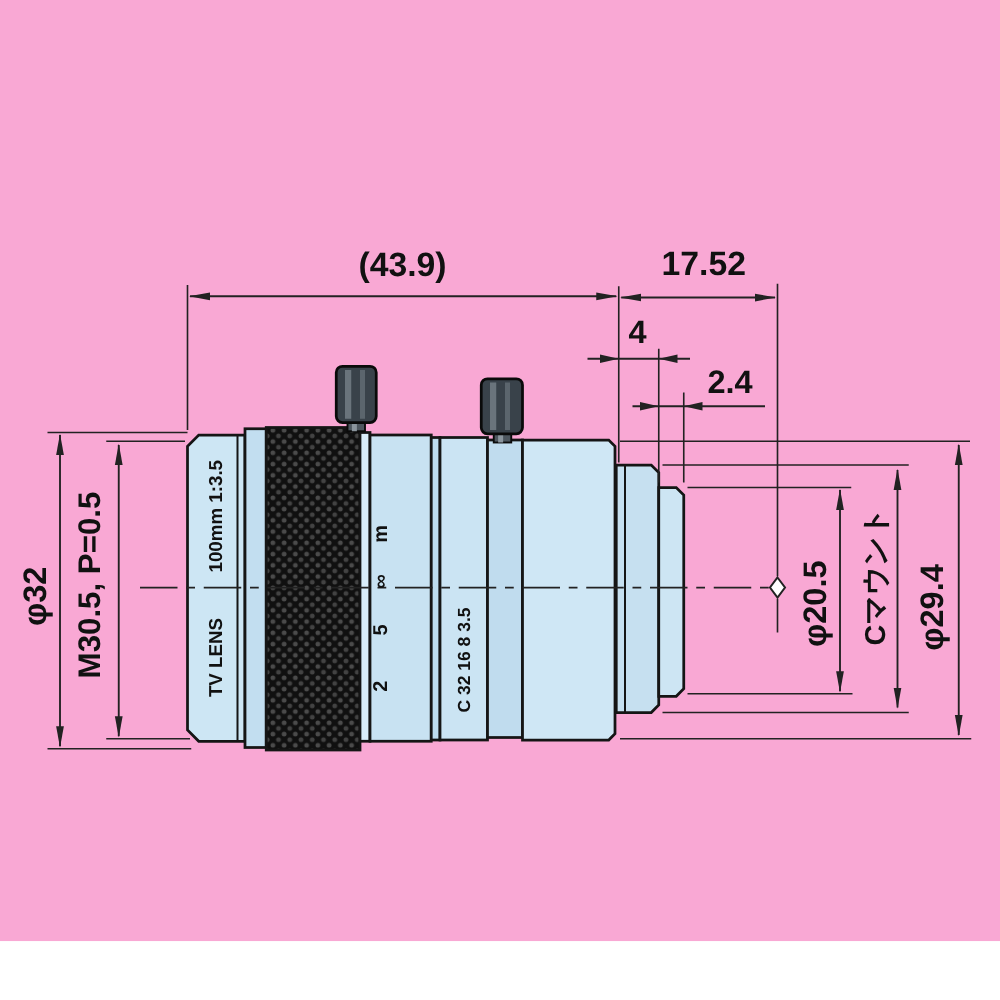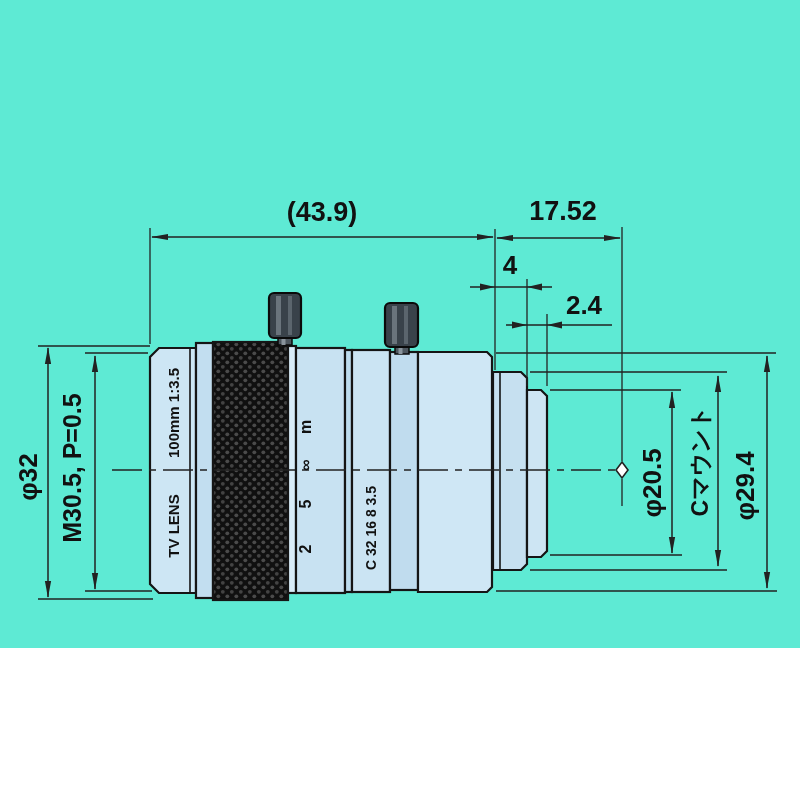--- a/index.html
+++ b/index.html
@@ -1,16 +1,16 @@
 <!DOCTYPE html>
 <html><head>
 <meta charset="utf-8">
 <style>
   html,body{margin:0;padding:0;background:#ffffff;}
-  .canvas{width:800px;height:648px;background:#5eead4;position:relative;overflow:hidden;
+  .canvas{width:800px;height:753px;background:#f9a8d4;position:relative;overflow:hidden;
           font-family:"Liberation Sans", sans-serif;}
   svg{display:block;}
   text{font-family:"Liberation Sans", sans-serif; fill:#111;}
   .dimtxt{font-size:27px;font-weight:700;}
   .dimtxt-sm{font-size:26px;font-weight:700;}
   .sidetxt{font-size:26px;font-weight:700;}
   .sidetxt-jp{font-size:23px;font-weight:700;}
   .marking{font-size:15px;font-weight:700;}
   .marking-sm{font-size:14px;font-weight:700;}
   .dline{stroke:#222;stroke-width:1.5;fill:none;}

